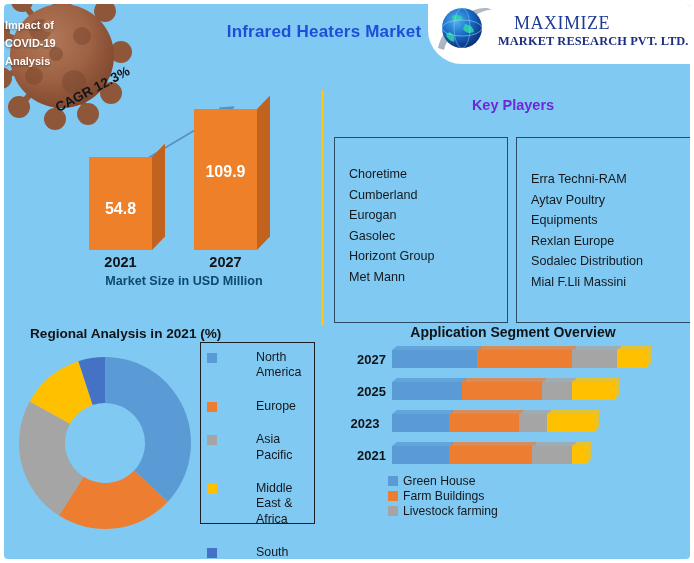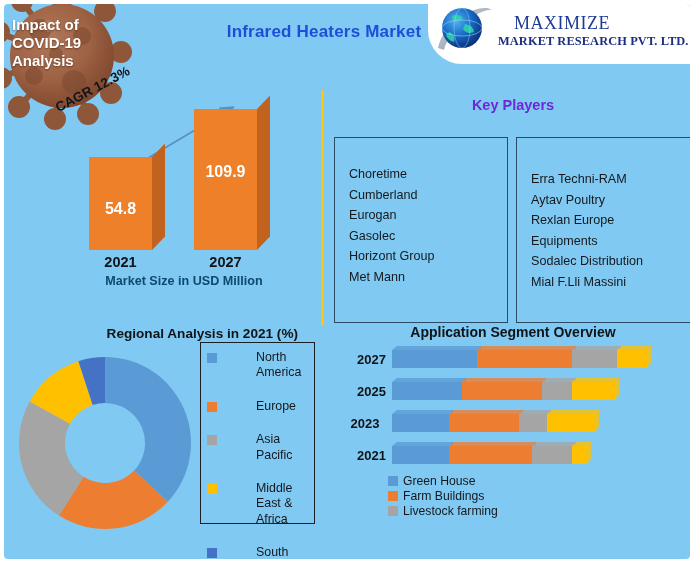--- a/index.html
+++ b/index.html
@@ -39,25 +39,25 @@
     width: 116px;
     height: 112px;
   }
   #covid-badge .virus-svg {
     position: absolute;
     left: -8px;
     top: -14px;
   }
   #covid-text {
     position: absolute;
-    left: 8px;
+    left: 1px;
     top: 12px;
     width: 86px;
     color: #ffffff;
-    font-size: 15px;
+    font-size: 11px;
     font-weight: bold;
     line-height: 18px;
     text-shadow: 0 1px 2px rgba(60,25,10,.55);
   }
   #page-title {
     position: absolute;
     left: 170px;
     top: 18px;
     width: 300px;
     text-align: center;
@@ -206,24 +206,24 @@
     font-size: 12.6px;
     color: #15191d;
     line-height: 20.6px;
     white-space: nowrap;
   }
   #kp-box-right { padding-top: 31px; }
 
   
   #donut-title {
     position: absolute;
-    left: 14px;
+    left: 26px;
     top: 322px;
     width: 280px;
-    text-align: right;
+    text-align: left;
     font-size: 13.6px;
     font-weight: bold;
     color: #101317;
   }
   #donut-wrap {
     position: absolute;
     left: 12px;
     top: 350px;
   }
   #region-legend {
@@ -433,22 +433,22 @@
       <div class="kp-item">Cumberland</div>
       <div class="kp-item">Eurogan</div>
       <div class="kp-item">Gasolec</div>
       <div class="kp-item">Horizont Group</div>
       <div class="kp-item">Met Mann</div>
     </div>
 
     <div class="kp-box" id="kp-box-right">
       <div class="kp-item">Erra Techni-RAM</div>
       <div class="kp-item">Aytav Poultry</div>
+      <div class="kp-item">Equipments</div>
       <div class="kp-item">Rexlan Europe</div>
-      <div class="kp-item">Equipments</div>
       <div class="kp-item">Sodalec Distribution</div>
       <div class="kp-item">Mial F.Lli Massini</div>
     </div>
 
     <div id="donut-title">Regional Analysis in 2021 (%)</div>
 
     <div id="donut-wrap">
       <svg id="donut-svg" width="178" height="178" viewBox="0 0 178 178">
           <path d="M 89 3 A 86 86 0 0 1 151.6913019582414 147.8710511098672 L 118.15874509685646 116.38188423714755 A 40 40 0 0 0 89 49 Z" fill="#5b9bd5"></path>
           <path d="M 151.6913019582414 147.8710511098672 A 86 86 0 0 1 42.91889563180631 161.61220159317332 L 67.56692820084014 122.7731170200806 A 40 40 0 0 0 118.15874509685646 116.38188423714755 Z" fill="#ed7d31"></path>

